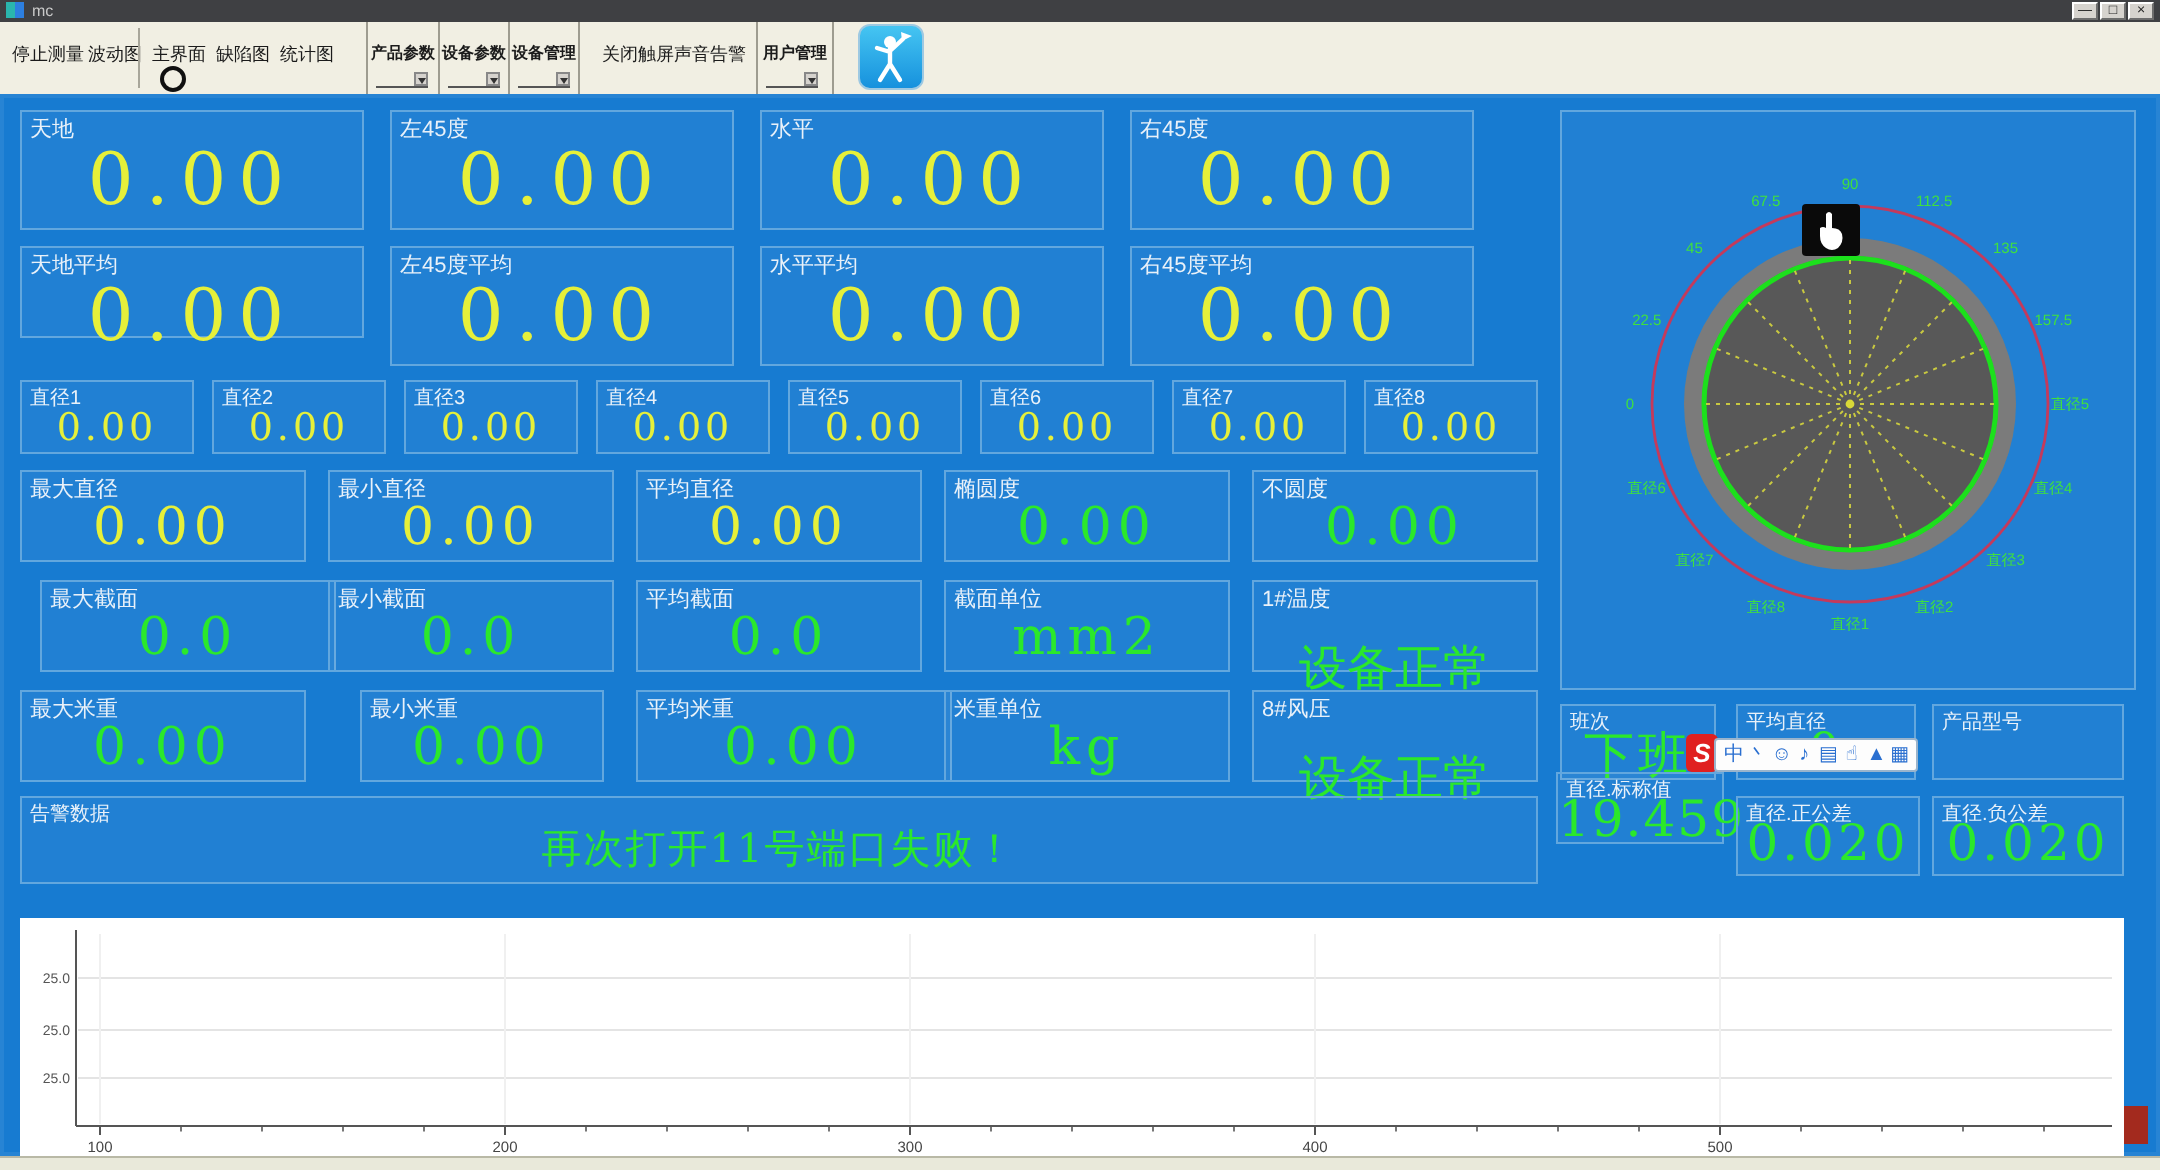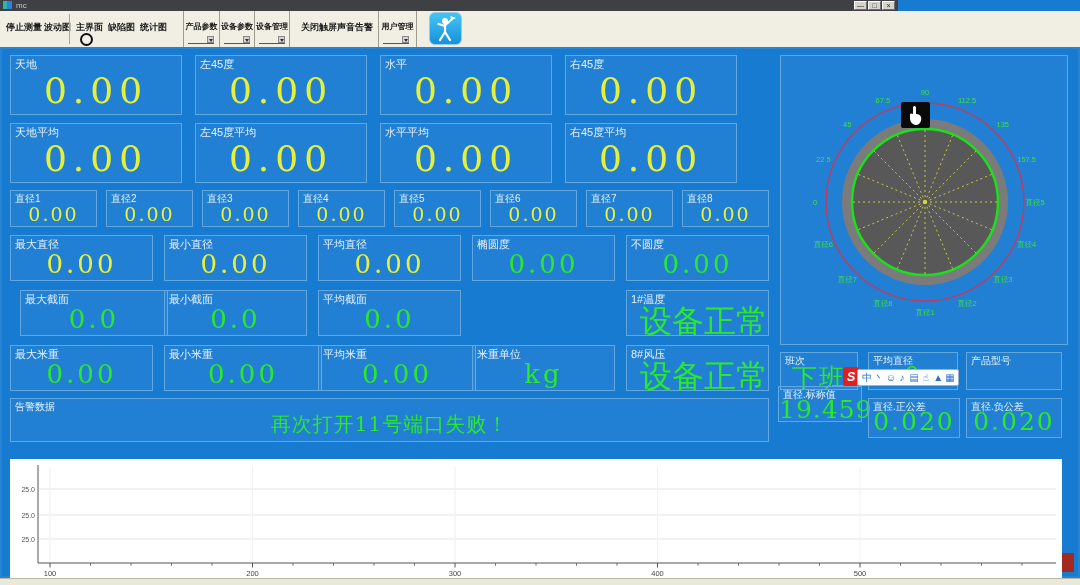--- a/index.html
+++ b/index.html
@@ -1,47 +1,47 @@
 <!DOCTYPE html>
 <html style="--background: #177bd1; --panel_border: #62a7de; --value_yellow: #e6f03a; --value_green: #2be82b; --label_white: #e9f1f9; --gauge_red: #c43a5c; --gauge_green: #1ce01c; --spoke_yellow: #c9c940; --ime_red: #e02020;"><head>
 <meta charset="utf-8">
 <style>
   html,body{margin:0;padding:0;background:#888;}
   .screen{position:relative;width:1080px;height:585px;overflow:hidden;
     font-family:"Liberation Sans","DejaVu Sans",sans-serif;background:var(--background,#177bd1);}
   
-  .titlebar{position:absolute;left:0;top:0;width:898px;height:11px;background:#3f4043;}
+  .titlebar{position:absolute;left:0;top:0;width:1080px;height:11px;background:#3f4043;}
   .app-icon{position:absolute;left:3px;top:1px;width:9px;height:8px;background:linear-gradient(90deg,#2ab6ae 0 50%,#2d7fe0 50% 100%);}
   .title-text{position:absolute;left:16px;top:0;font-size:8px;line-height:11px;color:#c8c8c8;}
   .win-controls{position:absolute;right:3px;top:1px;display:flex;gap:1px;}
   .wc{width:13px;height:9px;font-size:7px;line-height:7px;padding:0;background:#d6d3ce;border:1px solid;border-color:#fff #6d6d6d #6d6d6d #fff;color:#222;cursor:default;}
   
   .toolbar{position:absolute;left:0;top:11px;width:1080px;height:36px;background:#f1efe3;border-bottom:1px solid #c9c6b8;}
-  .tbtn{position:absolute;top:10px;background:none;border:none;font-size:9px;font-weight:700;color:#1b1b1b;padding:0;letter-spacing:0;white-space:nowrap;font-family:inherit;}
+  .tbtn{position:absolute;top:10px;background:none;border:none;font-size:9px;font-weight:400;color:#1b1b1b;padding:0;letter-spacing:0;white-space:nowrap;font-family:inherit;}
   .tsep{position:absolute;top:3px;width:1px;height:30px;background:#a8a69a;}
   .tind{position:absolute;left:80px;top:22px;width:9px;height:9px;border:2px solid #101010;border-radius:50%;background:#f1efe3;}
   .tcell{position:absolute;top:0;height:36px;border-left:1px solid #9e9c90;border-right:1px solid #9e9c90;}
   .tcell .tbtn2{position:absolute;left:0;top:10px;width:100%;text-align:center;background:none;border:none;font-size:8px;font-weight:700;color:#1b1b1b;padding:0;white-space:nowrap;font-family:inherit;}
   .combo{position:absolute;left:4px;bottom:3px;width:26px;height:7px;border-bottom:1px solid #555;}
   .combo .arr{position:absolute;right:0;bottom:0;width:7px;height:7px;background:#d6d3ce;border:1px solid #888;box-sizing:border-box;}
   .combo .arr:after{content:"";position:absolute;left:1px;top:2px;border:2px solid transparent;border-top:3px solid #333;}
   .runbtn{position:absolute;left:429px;top:1px;width:33px;height:33px;padding:0;border:1px solid #9ec9e2;background:linear-gradient(180deg,#45c5f2,#1691dd);border-radius:6px;}
   
   .main{position:absolute;left:0;top:47px;width:1080px;height:531px;background:var(--background,#177bd1);box-shadow:inset 0 0 0 2px rgba(255,255,255,.07);}
   .bottom-strip{position:absolute;left:0;top:578px;width:1080px;height:7px;background:#e9e9da;border-top:1px solid #b9b9a6;}
   .panel{position:absolute;border:1px solid var(--panel_border,#62a7de);background:rgba(255,255,255,.045);box-sizing:border-box;}
   .p-label{position:absolute;left:4px;top:1px;font-size:11px;color:var(--label_white,#e9f1f9);white-space:nowrap;}
   .p-label.sm{font-size:10px;}
   .p-value{position:absolute;left:0;width:100%;text-align:center;font-family:"DejaVu Serif","Liberation Serif",serif;white-space:nowrap;}
   .yellow{color:var(--value_yellow,#e6f03a);}
   .green{color:var(--value_green,#2be82b);}
   .v-big{top:14px;font-size:36px;letter-spacing:6px;}
   .v-diam{top:12px;font-size:19px;letter-spacing:2px;}
   .v-stat{top:13px;font-size:26px;letter-spacing:3px;}
-  .v-text{top:9px;font-size:32px;letter-spacing:0;text-align:right;}
+  .v-text{top:27px;font-size:24px;letter-spacing:0;}
   .v-info{top:8px;font-size:25px;letter-spacing:2px;}
   .alarm-msg{position:absolute;left:0;top:12px;width:100%;text-align:center;font-size:20px;letter-spacing:1px;color:var(--value_green,#2be82b);font-family:"DejaVu Serif","Liberation Serif",serif;}
   
   .chart{position:absolute;left:10px;top:396px;width:1052px;height:128px;background:#fff;margin-top:16px;}
   
   .ime{position:absolute;left:843px;top:318px;height:24px;z-index:5;}
   .ime-logo{position:absolute;left:0;top:2px;width:16px;height:19px;background:#e02020;border-radius:3px;color:#fff;font-weight:700;font-size:13px;text-align:center;line-height:19px;font-style:italic;}
   .ime-bar{position:absolute;left:14px;top:4px;width:102px;height:17px;background:#fdfdfd;border:1px solid #9ab4cc;border-radius:2px;display:flex;align-items:center;gap:3px;padding:0 4px;box-sizing:border-box;}
   .ime-ic{font-size:10px;line-height:15px;color:#2a6fd0;width:10px;text-align:center;overflow:hidden;}
   
@@ -123,21 +123,21 @@
     </div>
     <div class="panel" style="left:380px;top:8px;width:172px;height:60px">
       <span class="p-label">水平</span>
       <span class="p-value v-big yellow">0.00</span>
     </div>
     <div class="panel" style="left:565px;top:8px;width:172px;height:60px">
       <span class="p-label">右45度</span>
       <span class="p-value v-big yellow">0.00</span>
     </div>
 
-    <div class="panel" style="left:10px;top:76px;width:172px;height:60px">
+    <div class="panel" style="left:10px;top:76px;width:172px;height:46px">
       <span class="p-label">天地平均</span>
       <span class="p-value v-big yellow">0.00</span>
     </div>
     <div class="panel" style="left:195px;top:76px;width:172px;height:60px">
       <span class="p-label">左45度平均</span>
       <span class="p-value v-big yellow">0.00</span>
     </div>
     <div class="panel" style="left:380px;top:76px;width:172px;height:60px">
       <span class="p-label">水平平均</span>
       <span class="p-value v-big yellow">0.00</span>
@@ -206,30 +206,34 @@
       <span class="p-value v-stat green">0.0</span>
     </div>
     <div class="panel" style="left:164px;top:243px;width:143px;height:46px">
       <span class="p-label">最小截面</span>
       <span class="p-value v-stat green">0.0</span>
     </div>
     <div class="panel" style="left:318px;top:243px;width:143px;height:46px">
       <span class="p-label">平均截面</span>
       <span class="p-value v-stat green">0.0</span>
     </div>
+    <div class="panel" style="left:472px;top:243px;width:143px;height:46px">
+      <span class="p-label">截面单位</span>
+      <span class="p-value v-stat green">mm2</span>
+    </div>
     <div class="panel" style="left:626px;top:243px;width:143px;height:46px">
       <span class="p-label">1#温度</span>
       <span class="p-value v-text green">设备正常</span>
     </div>
 
     <div class="panel" style="left:10px;top:298px;width:143px;height:46px">
       <span class="p-label">最大米重</span>
       <span class="p-value v-stat green">0.00</span>
     </div>
-    <div class="panel" style="left:164px;top:298px;width:158px;height:46px">
+    <div class="panel" style="left:180px;top:298px;width:122px;height:46px">
       <span class="p-label">最小米重</span>
       <span class="p-value v-stat green">0.00</span>
     </div>
     <div class="panel" style="left:318px;top:298px;width:158px;height:46px">
       <span class="p-label">平均米重</span>
       <span class="p-value v-stat green">0.00</span>
     </div>
     <div class="panel" style="left:472px;top:298px;width:143px;height:46px">
       <span class="p-label">米重单位</span>
       <span class="p-value v-stat green">kg</span>

